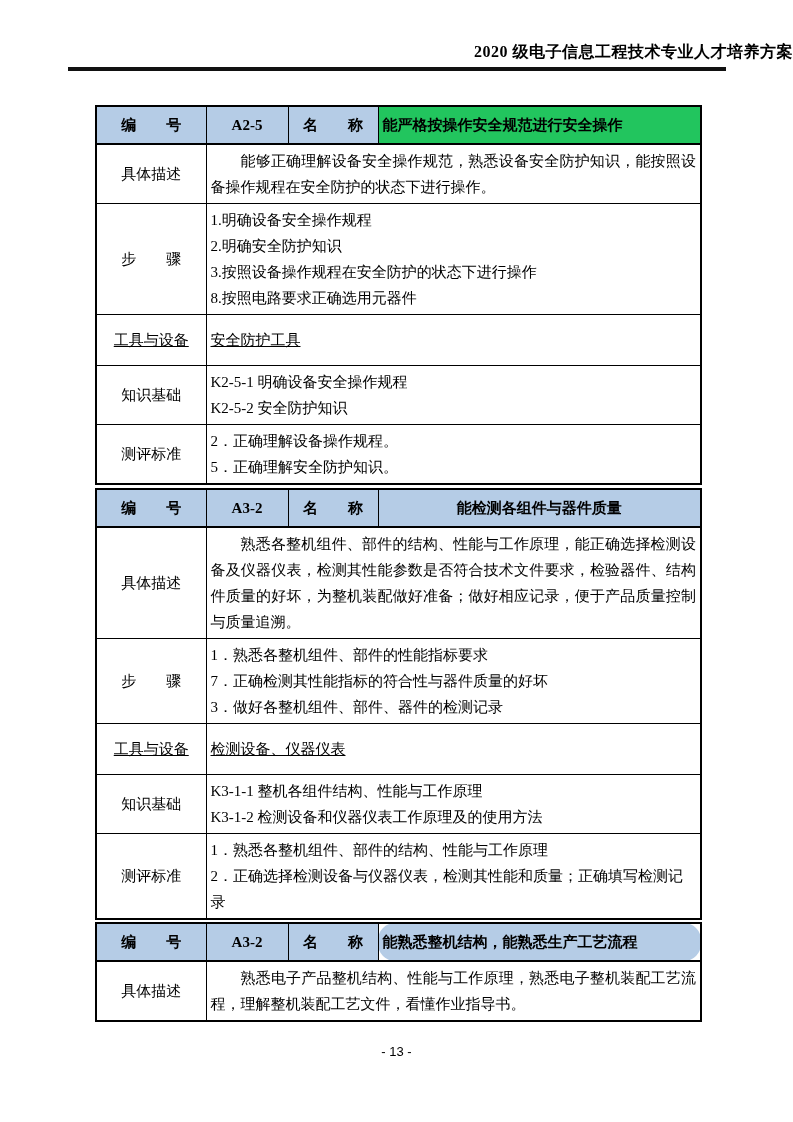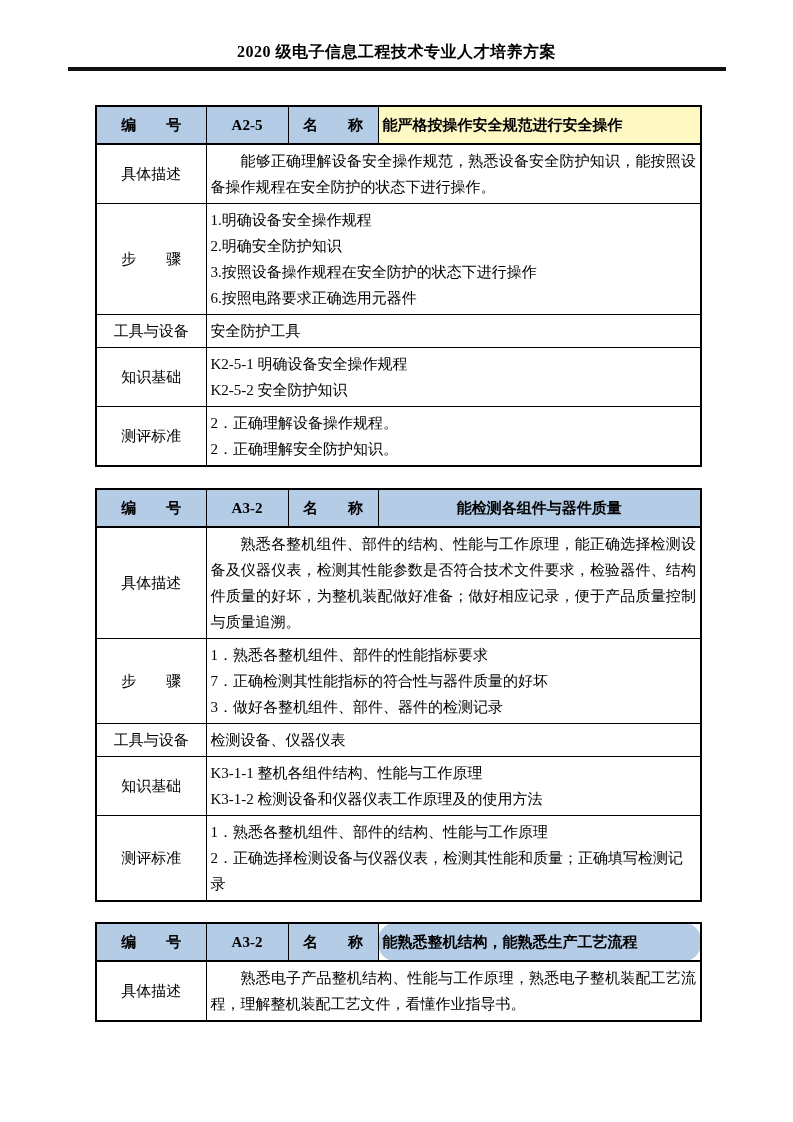--- a/index.html
+++ b/index.html
@@ -15,21 +15,21 @@
     overflow: hidden;
     color: #000;
   }
 
   
   .doc-header-title {
     position: absolute;
     top: 42px;
     left: 0;
     width: 100%;
-    text-align: center;
+    text-align: right;
     font-size: 16px;
     font-weight: bold;
     letter-spacing: 0.5px;
   }
   .doc-header-rule {
     position: absolute;
     top: 67px;
     left: 68px;
     width: 658px;
     height: 3px;
@@ -65,21 +65,21 @@
 
   td.lbl {
     text-align: center;
     padding: 3px 2px;
   }
   td.val { padding-left: 6px; padding-right: 6px; margin-left: 23px; }
   td.desc {
     text-indent: 2em;
     text-align: justify;
   }
-  tr.tools-row { height: 33px; }
+  tr.tools-row { height: 51px; text-decoration: underline; }
   .name-left { padding-left: 4px; }
 
   
   .page-footer {
     position: absolute;
     top: 1044px;
     left: 0;
     width: 100%;
     text-align: center;
     font-size: 13px;
@@ -99,51 +99,51 @@
         <col style="width:110px">
         <col style="width:82px">
         <col style="width:90px">
         <col style="width:323px">
       </colgroup>
     <tbody>
         <tr class="th-row">
       <td class="lbl bold" style="background: rgb(181, 204, 230);">编　　号</td>
       <td class="bold center" style="background: rgb(181, 204, 230);">A2-5</td>
       <td class="lbl bold" style="background: rgb(181, 204, 230);">名　　称</td>
-      <td class="bold name-left" style="background: #fef9c3;">能严格按操作安全规范进行安全操作</td>
+      <td class="bold name-left" style="background: #22c55e;">能严格按操作安全规范进行安全操作</td>
     </tr>
     <tr>
       <td class="lbl">具体描述</td>
       <td class="val desc" colspan="3">能够正确理解设备安全操作规范，熟悉设备安全防护知识，能按照设备操作规程在安全防护的状态下进行操作。</td>
     </tr>
     <tr>
       <td class="lbl">步　　骤</td>
       <td class="val" colspan="3">
         <div>1.明确设备安全操作规程</div>
         <div>2.明确安全防护知识</div>
         <div>3.按照设备操作规程在安全防护的状态下进行操作</div>
-        <div>6.按照电路要求正确选用元器件</div>
+        <div>8.按照电路要求正确选用元器件</div>
       </td>
     </tr>
     <tr class="tools-row">
       <td class="lbl">工具与设备</td>
       <td class="val" colspan="3">安全防护工具</td>
     </tr>
     <tr>
       <td class="lbl">知识基础</td>
       <td class="val" colspan="3">
         <div>K2-5-1 明确设备安全操作规程</div>
         <div>K2-5-2 安全防护知识</div>
       </td>
     </tr>
     <tr>
       <td class="lbl">测评标准</td>
       <td class="val" colspan="3">
         <div>2．正确理解设备操作规程。</div>
-        <div>2．正确理解安全防护知识。</div>
+        <div>5．正确理解安全防护知识。</div>
       </td>
     </tr>
   </tbody>
     </table>
 
   <table class="spec-table t2">
     <colgroup>
         <col style="width:110px">
         <col style="width:82px">
         <col style="width:90px">
@@ -203,14 +203,15 @@
       <td class="lbl bold" style="background: rgb(181, 204, 230);">名　　称</td>
       <td class="bold name-left" style="background: rgb(181, 204, 230); border-radius: 17px;">能熟悉整机结构，能熟悉生产工艺流程</td>
     </tr>
     <tr>
       <td class="lbl">具体描述</td>
       <td class="val desc" colspan="3">熟悉电子产品整机结构、性能与工作原理，熟悉电子整机装配工艺流程，理解整机装配工艺文件，看懂作业指导书。</td>
     </tr>
   </tbody>
     </table>
 
+  <div class="page-footer">- 13 -</div>
 
 </div>
 
 </body></html>

